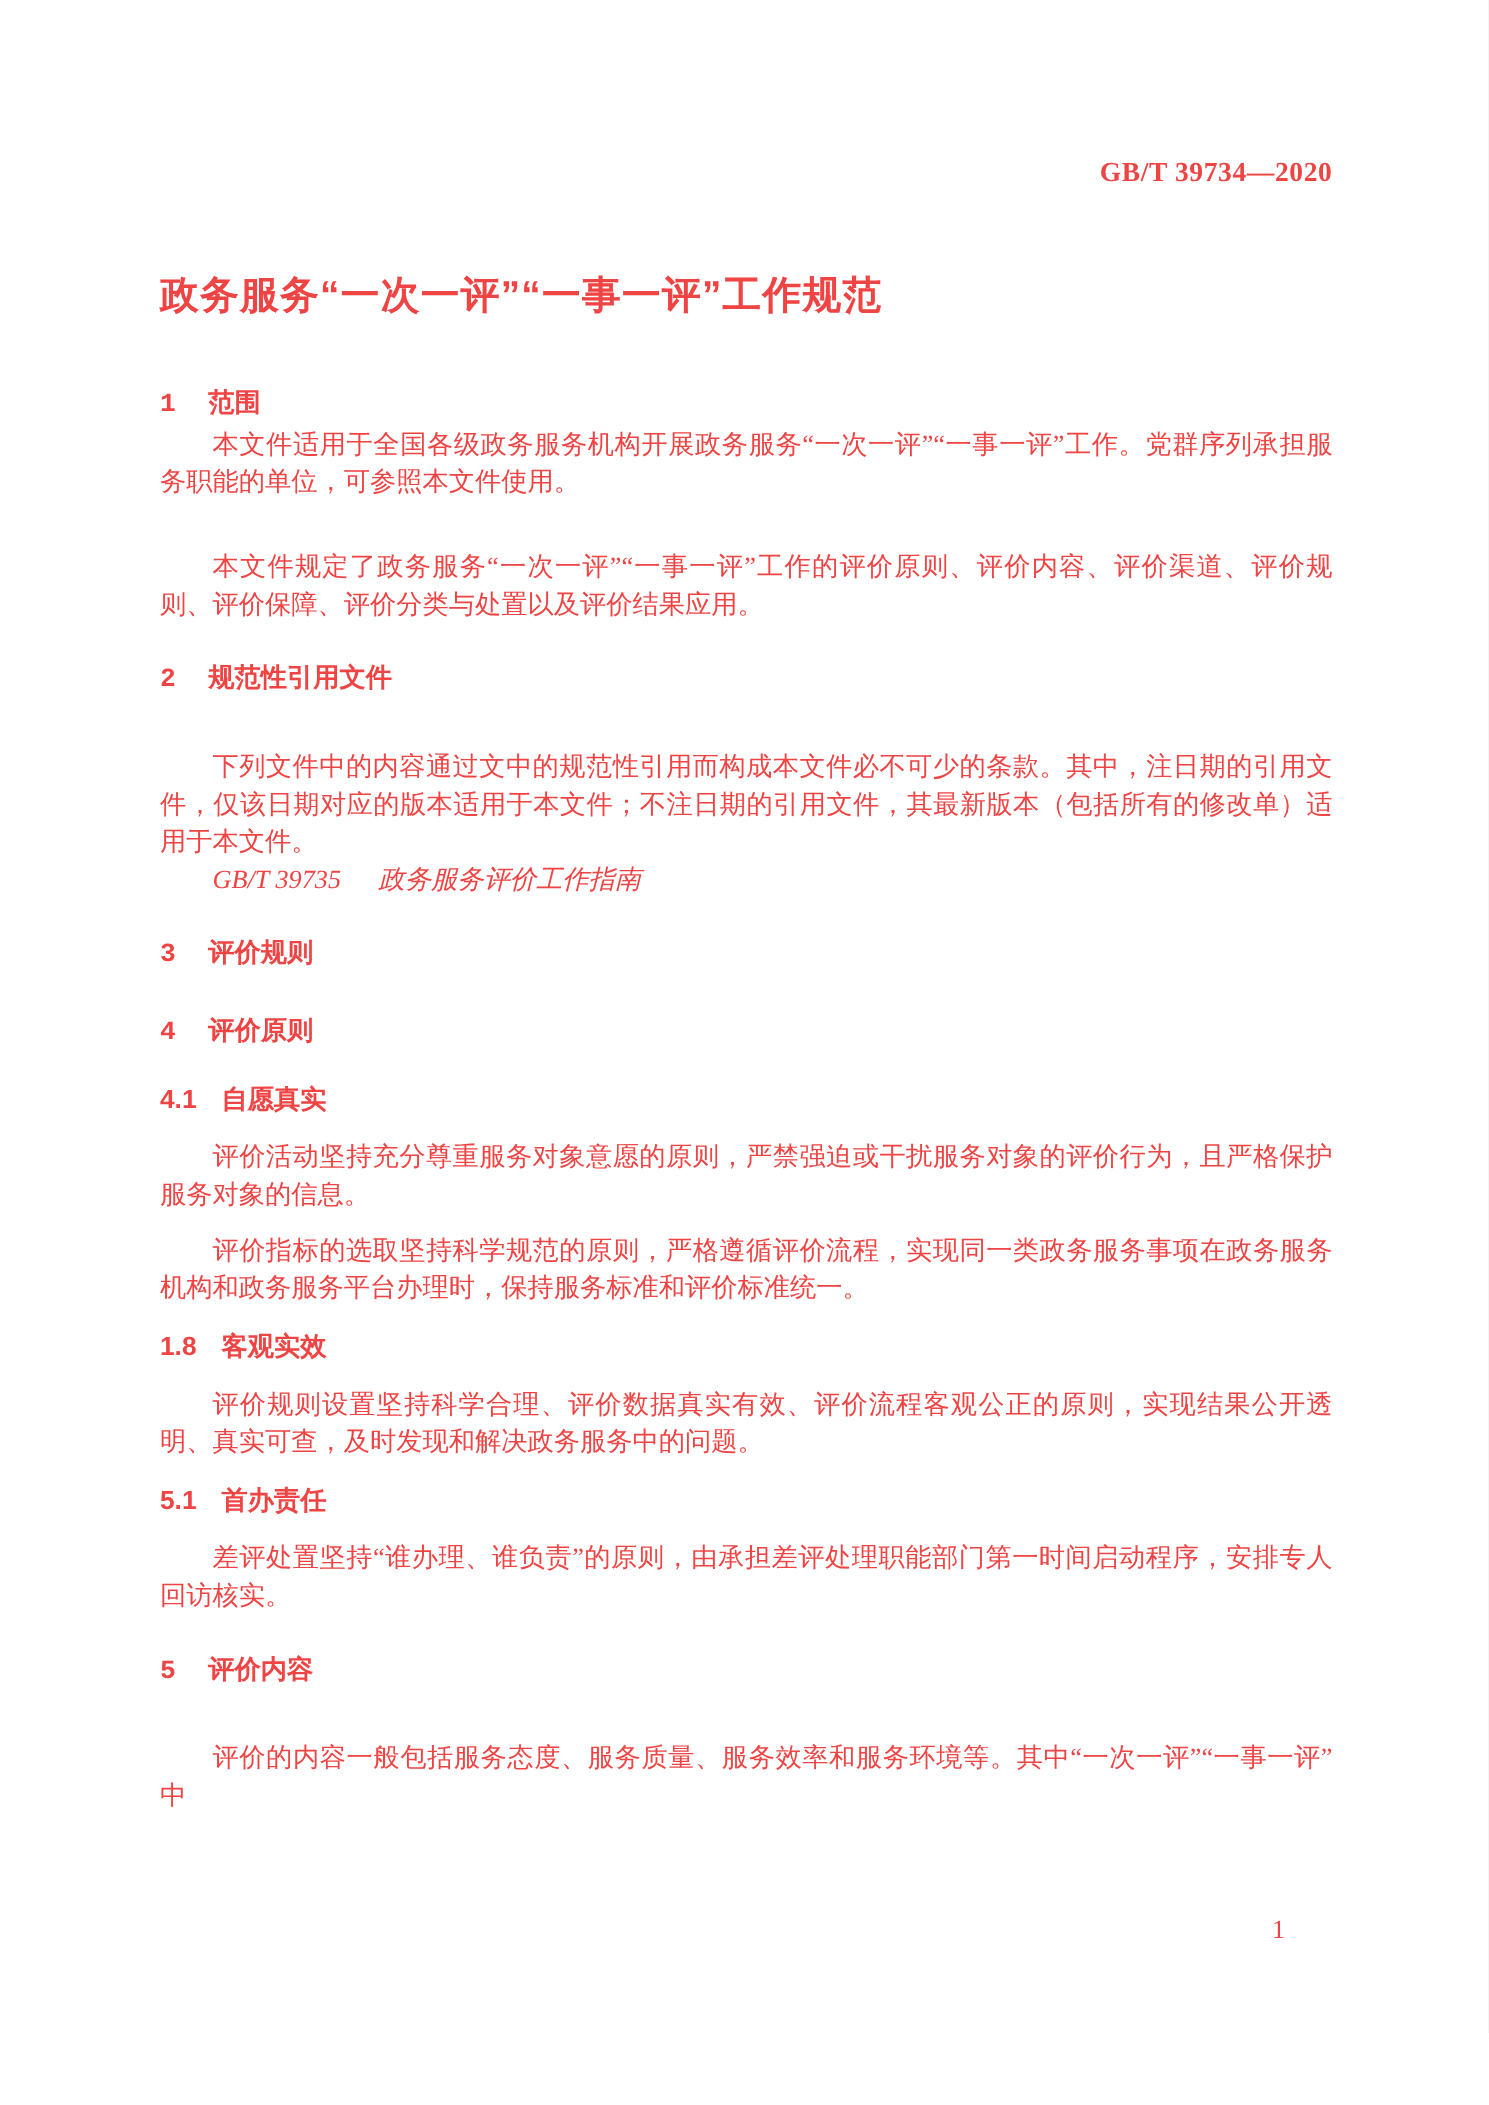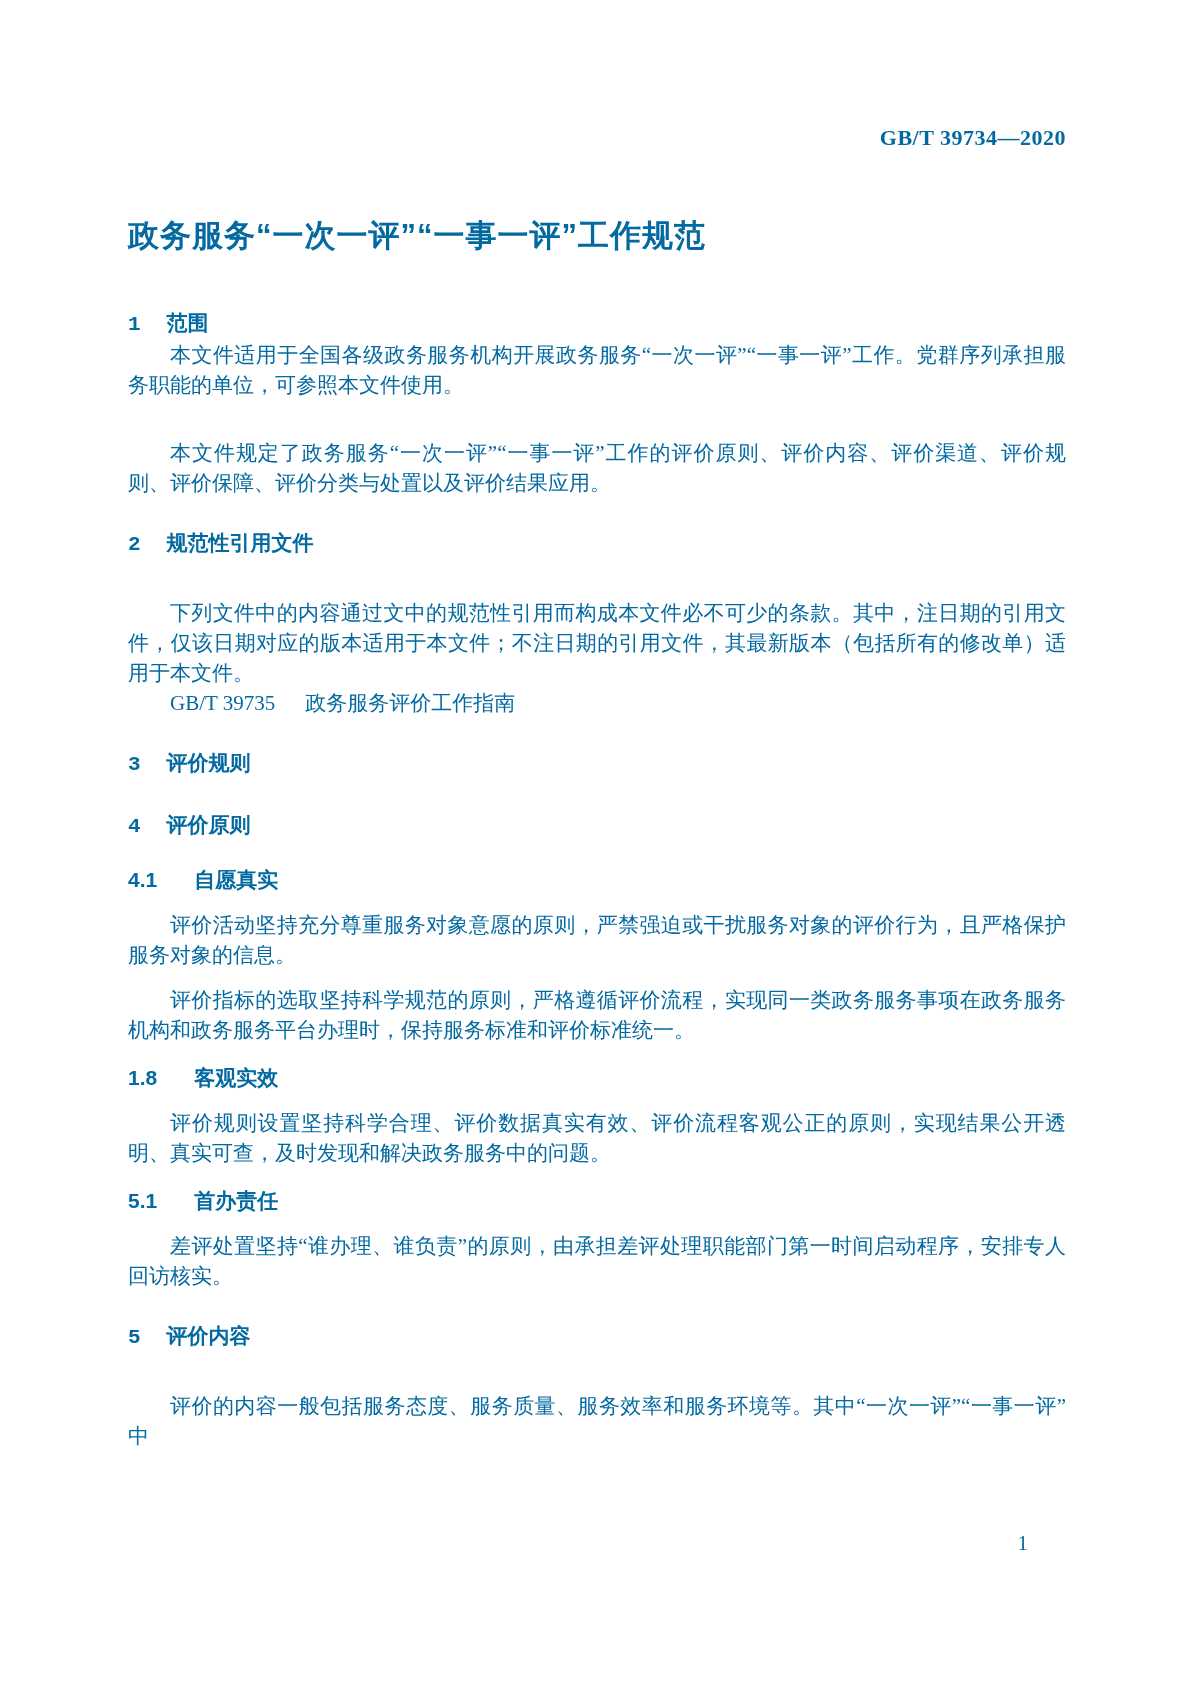--- a/index.html
+++ b/index.html
@@ -6,21 +6,21 @@
     margin: 0;
     padding: 0;
     background: #e8e8e8;
   }
   .page {
     position: relative;
     width: 1191px;
     height: 1684px;
     margin: 0 auto;
     background: #ffffff;
-    color: #0369a1;
+    color: #ef4444;
     overflow: hidden;
     box-sizing: border-box;
     padding: 126px 125px 0 128px;
   }
   
   .std-code {
     text-align: right;
     font-family: "Liberation Serif", "DejaVu Serif", serif;
     font-weight: bold;
     font-size: 22px;
@@ -44,36 +44,37 @@
     line-height: 30px;
   }
   .h2 .h-num { display: inline-block; margin-right: 26px; }
   
   .h3 {
     font-family: "Liberation Sans", "DejaVu Sans", sans-serif;
     font-weight: bold;
     font-size: 21px;
     line-height: 30px;
   }
-  .h3 .h-num { display: inline-block; margin-right: 37px; }
+  .h3 .h-num { display: inline-block; margin-right: 20px; }
   
   .para {
     font-family: "Liberation Serif", "DejaVu Serif", serif;
     font-size: 21px;
     line-height: 30px;
     text-align: justify;
     text-indent: 2em;
     margin: 0;
   }
   
   .ref-line {
     font-family: "Liberation Serif", "DejaVu Serif", serif;
     font-size: 21px;
     line-height: 30px;
     padding-left: 2em;
+    font-style: italic;
   }
   .ref-line .ref-title { margin-left: 30px; }
   
   .mt-title-h2   { margin-top: 52px; }
   .mt-h2-para    { margin-top: 38px; }
   .mt-h2-para-sm { margin-top: 30px; }
   .mt-para-h2    { margin-top: 32px; }
   .mt-h2-h3      { margin-top: 23px; }
   .mt-h3-para    { margin-top: 15px; }
   .mt-para-h3    { margin-top: 18px; }

